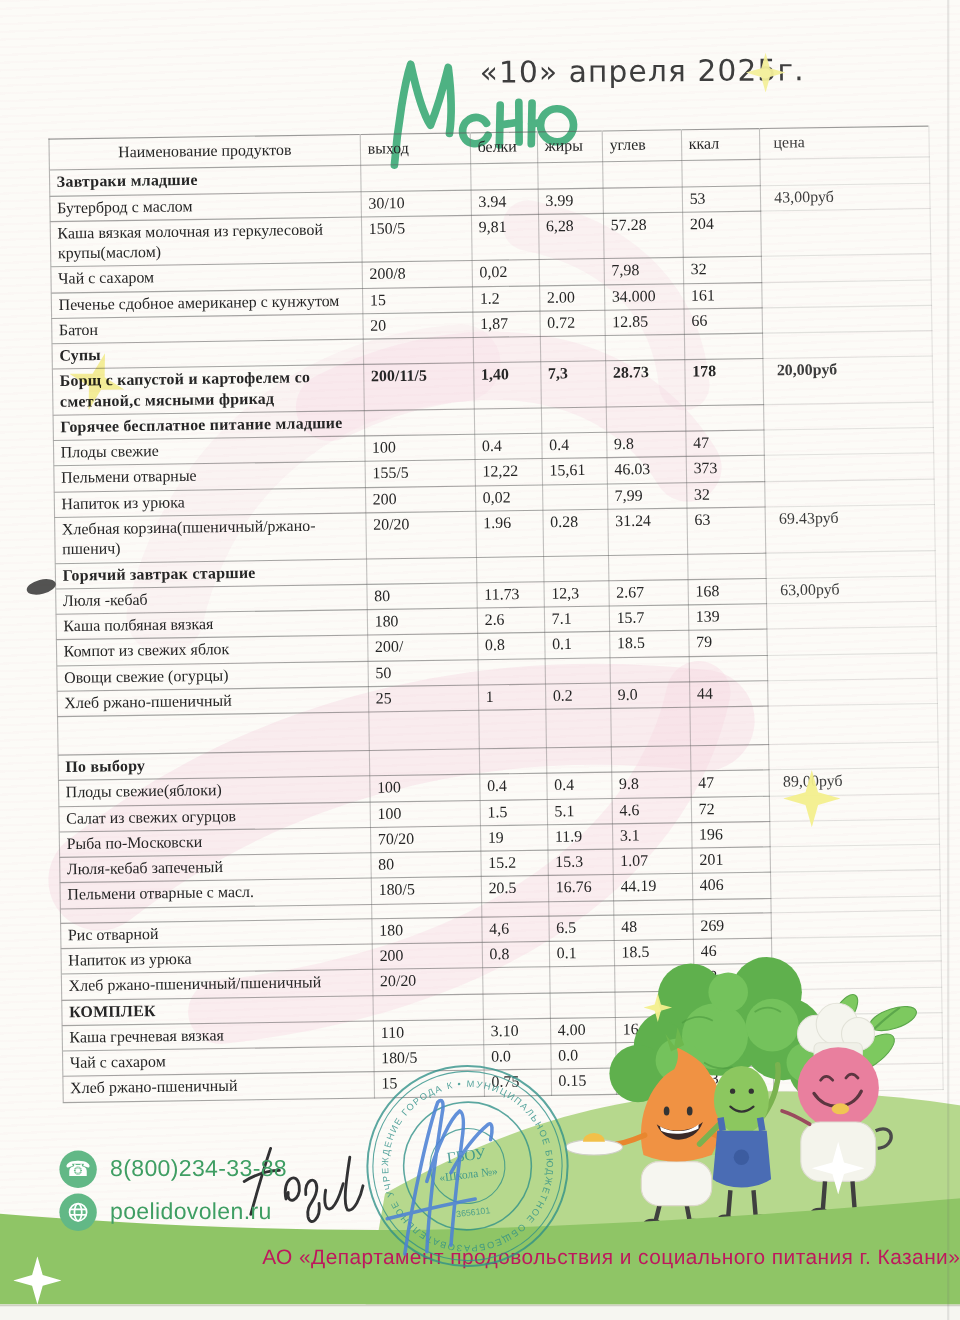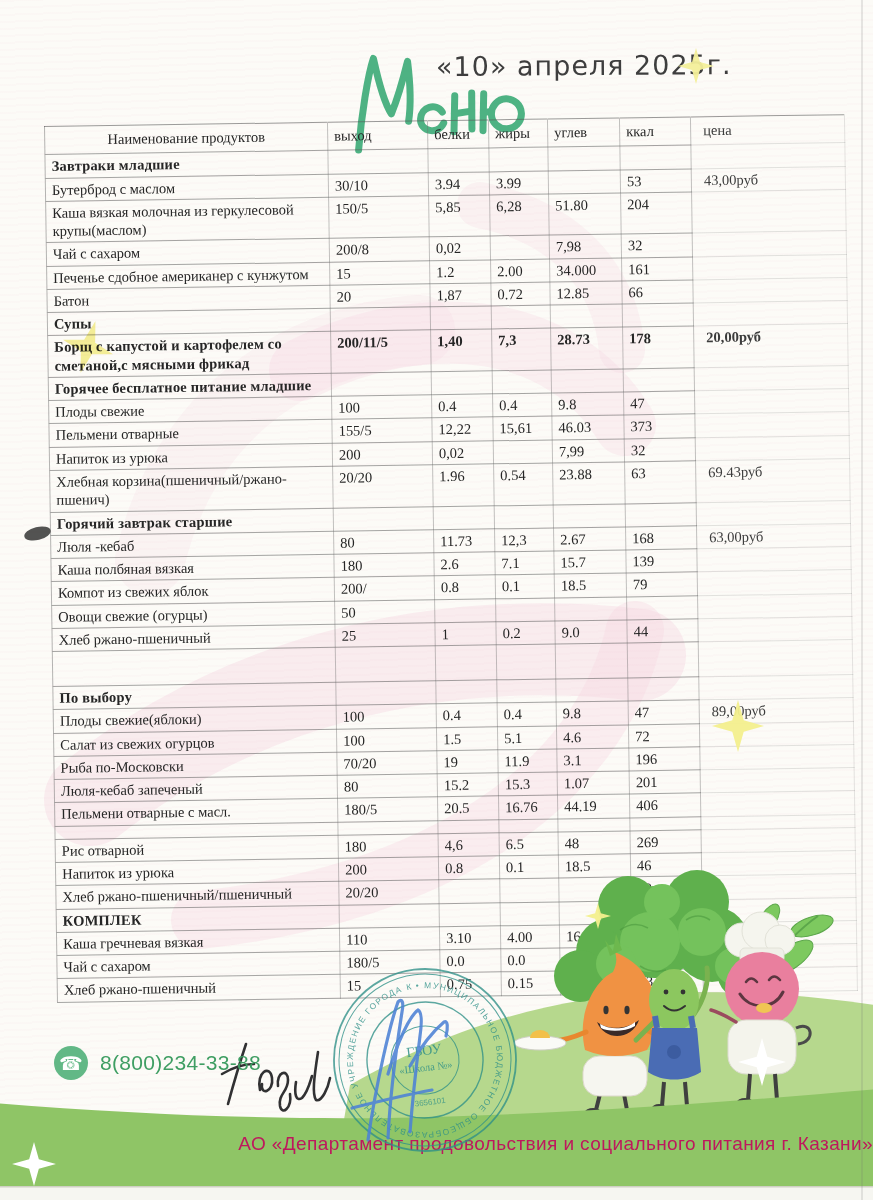--- a/index.html
+++ b/index.html
@@ -115,23 +115,23 @@
             <td>30/10</td>
             <td>3.94</td>
             <td>3.99</td>
             <td></td>
             <td>53</td>
             <td>43,00руб</td>
           </tr>
           <tr>
             <td>Каша вязкая молочная из геркулесовой крупы(маслом)</td>
             <td>150/5</td>
-            <td>5,85</td>
+            <td>9,81</td>
             <td>6,28</td>
-            <td>51.80</td>
+            <td>57.28</td>
             <td>204</td>
             <td></td>
           </tr>
           <tr>
             <td>Чай с сахаром</td>
             <td>200/8</td>
             <td>0,02</td>
             <td></td>
             <td>7,98</td>
             <td>32</td>
@@ -206,22 +206,22 @@
             <td>0,02</td>
             <td></td>
             <td>7,99</td>
             <td>32</td>
             <td></td>
           </tr>
           <tr>
             <td>Хлебная корзина(пшеничный/ржано-пшенич)</td>
             <td>20/20</td>
             <td>1.96</td>
-            <td>0.54</td>
-            <td>23.88</td>
+            <td>0.28</td>
+            <td>31.24</td>
             <td>63</td>
             <td>69.43руб</td>
           </tr>
           <tr class="bold">
             <td>Горячий завтрак старшие</td>
             <td></td>
             <td></td>
             <td></td>
             <td></td>
             <td></td>
@@ -546,15 +546,25 @@
       <path d="M48,86 C58,52 70,28 78,22 C82,24 82,34 80,48 C76,80 72,118 70,144"></path>
       <path d="M70,78 C80,60 92,44 104,34 C108,32 108,40 106,48"></path>
       <path d="M12,120 C36,114 60,108 92,102"></path>
     </g>
   </svg>
 
   <div class="contact" style="left:54px;top:1046px;">
     <div class="cicon">☎</div>
     <span>8(800)234-33-88</span>
   </div>
+  <div class="contact" style="left:54px;top:1085px;">
+    <div class="cicon">
+      <svg width="22" height="22" viewBox="0 0 24 24" fill="none" stroke="#ffffff" stroke-width="1.7">
+        <circle cx="12" cy="12" r="8.5"></circle>
+          <ellipse cx="12" cy="12" rx="3.6" ry="8.5"></ellipse>
+        <path d="M4,9.3 L20,9.3 M4,14.7 L20,14.7"></path>
+      </svg>
+    </div>
+    <span>poelidovolen.ru</span>
+  </div>
 
   <div class="page-edge"></div>
 </div>
 
 </body></html>

